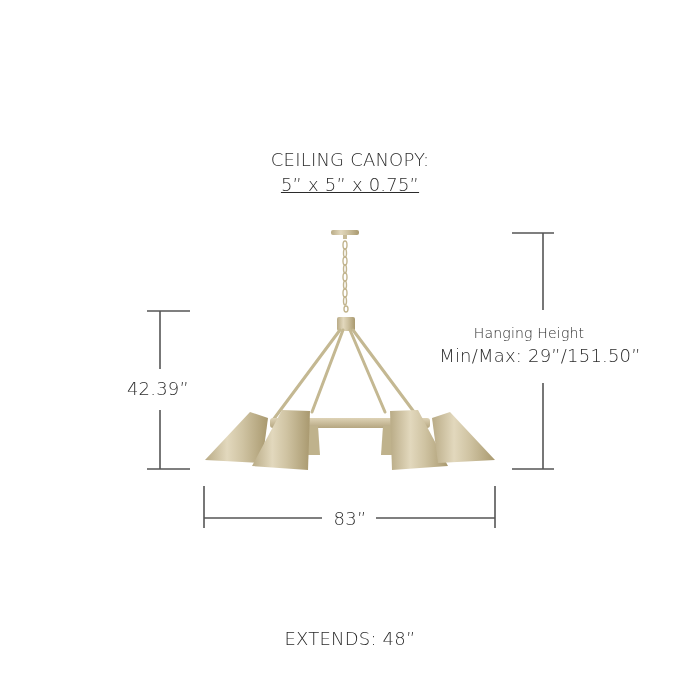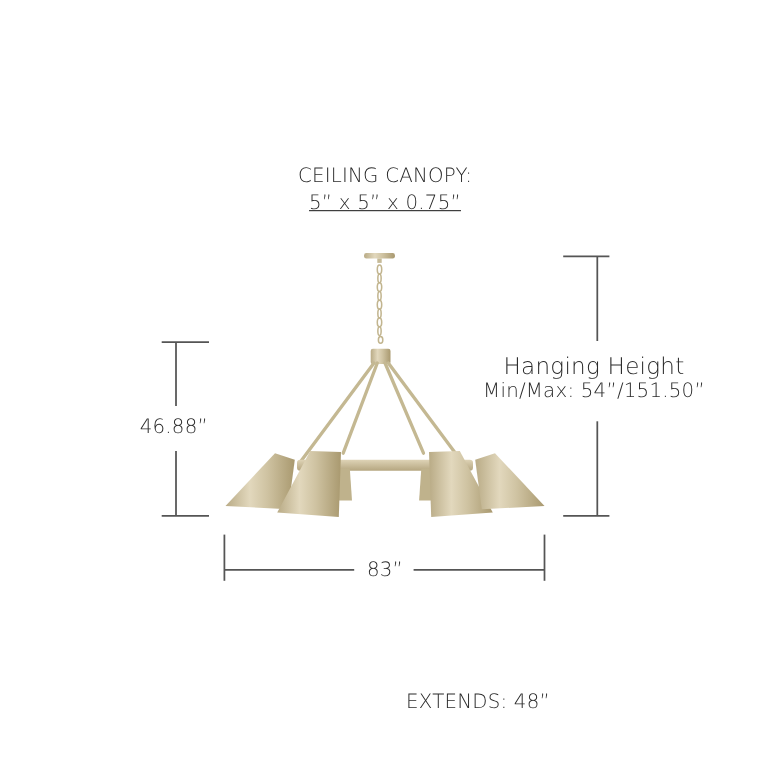--- a/index.html
+++ b/index.html
@@ -1,37 +1,37 @@
 <!DOCTYPE html>
 <html><head>
   <meta charset="utf-8">
   <style>
     html, body { margin: 0; padding: 0; background: #ffffff; }
     body { width: 700px; height: 700px; position: relative; overflow: hidden;
            font-family: "DejaVu Sans", "Liberation Sans", sans-serif; color: #2b2b2b; }
     .lbl { position: absolute; text-align: center; font-weight: 300; letter-spacing: 0.2px; }
     .canopy-title { left: 200px; top: 148px; width: 300px; font-size: 18px; line-height: 24px; }
     .canopy-dims { left: 200px; top: 173px; width: 300px; font-size: 18px; line-height: 24px; text-decoration: underline; }
-    .hh1 { left: 430px; top: 321px; width: 220px; font-size: 21px; line-height: 24px; }
+    .hh1 { left: 419px; top: 321px; width: 220px; font-size: 14px; line-height: 24px; }
     .hh2 { left: 430px; top: 344px; width: 220px; font-size: 18px; line-height: 24px; }
     .h-label { left: 108px; top: 377px; width: 100px; font-size: 18px; line-height: 24px; }
     .w-label { left: 300px; top: 507px; width: 100px; font-size: 18px; line-height: 24px; }
-    .ext-label { left: 200px; top: 627px; width: 300px; font-size: 18px; line-height: 24px; text-align: right; }
+    .ext-label { left: 200px; top: 627px; width: 300px; font-size: 18px; line-height: 24px; }
     svg.dims { position: absolute; left: 0; top: 0; }
   </style>
 </head>
 <body>
 
 <div class="lbl canopy-title">CEILING CANOPY:</div>
 <div class="lbl canopy-dims">5” x 5” x 0.75”</div>
 
 <div class="lbl hh1">Hanging Height</div>
-<div class="lbl hh2">Min/Max: 54”/151.50”</div>
+<div class="lbl hh2">Min/Max: 29”/151.50”</div>
 
-<div class="lbl h-label">46.88”</div>
+<div class="lbl h-label">42.39”</div>
 <div class="lbl w-label">83”</div>
 <div class="lbl ext-label">EXTENDS: 48”</div>
 
 <svg class="dims" width="700" height="700" viewBox="0 0 700 700">
 
   <g stroke="#555" stroke-width="1.6" fill="none">
     <line x1="147" y1="311" x2="190" y2="311"></line>
     <line x1="160" y1="311" x2="160" y2="369"></line>
     <line x1="160" y1="410" x2="160" y2="469"></line>
     <line x1="147" y1="469" x2="190" y2="469"></line>

